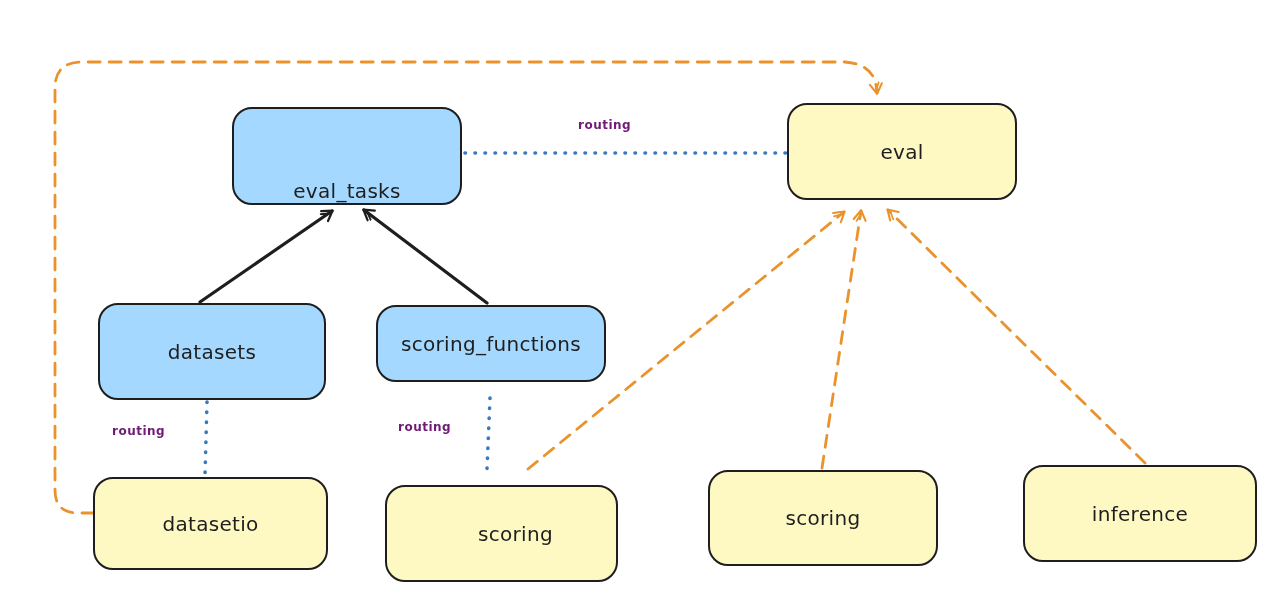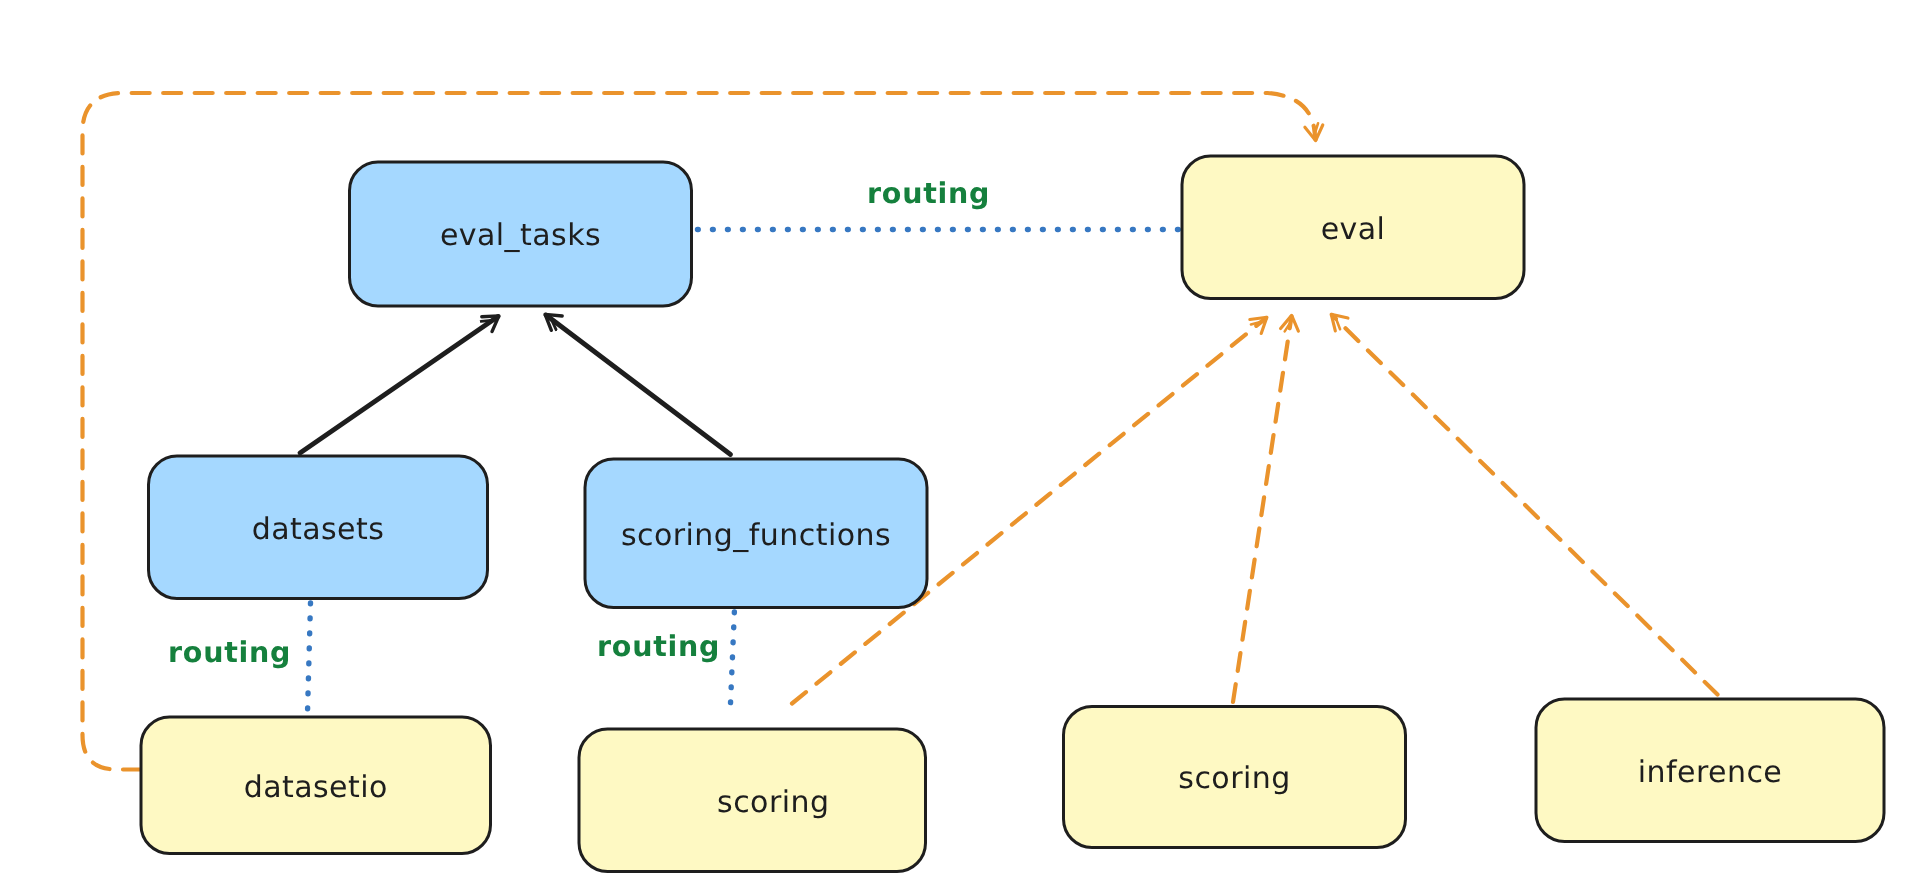--- a/index.html
+++ b/index.html
@@ -30,33 +30,33 @@
     display: flex;
     align-items: center;
     justify-content: center;
     font-size: 20px;
     color: #1e1e1e;
     letter-spacing: 0.3px;
   }
   .node.blue  { background: #a5d8ff; }
   .node.green { background: #fef9c3; }
 
-  #node-eval-tasks        { left: 232px;  top: 107px; width: 230px; height: 98px; }
+  #node-eval-tasks        { left: 232px;  top: 107px; width: 230px; height: 98px; align-items: flex-end; }
   #node-eval              { left: 787px;  top: 103px; width: 230px; height: 97px; }
   #node-datasets          { left: 98px;   top: 303px; width: 228px; height: 97px; }
-  #node-scoring-functions { left: 389px;  top: 305px; width: 230px; height: 101px; }
+  #node-scoring-functions { left: 376px;  top: 305px; width: 230px; height: 77px; }
   #node-datasetio         { left: 93px;   top: 477px; width: 235px; height: 93px; }
   #node-scoring           { left: 385px;  top: 485px; width: 233px; height: 97px; padding-left: 28px; }
   #node-agents            { left: 708px;  top: 470px; width: 230px; height: 96px; }
   #node-inference         { left: 1023px; top: 465px; width: 234px; height: 97px; }
 
   .edge-label {
     position: absolute;
-    color: #15803d;
-    font-size: 19px;
+    color: #701a75;
+    font-size: 12px;
     font-weight: 600;
     letter-spacing: 0.5px;
   }
   #routing-label-top  { left: 578px; top: 118px; }
   #routing-label-left { left: 112px; top: 424px; }
   #routing-label-mid  { left: 398px; top: 420px; }
 </style>
 </head>
 <body>
 

